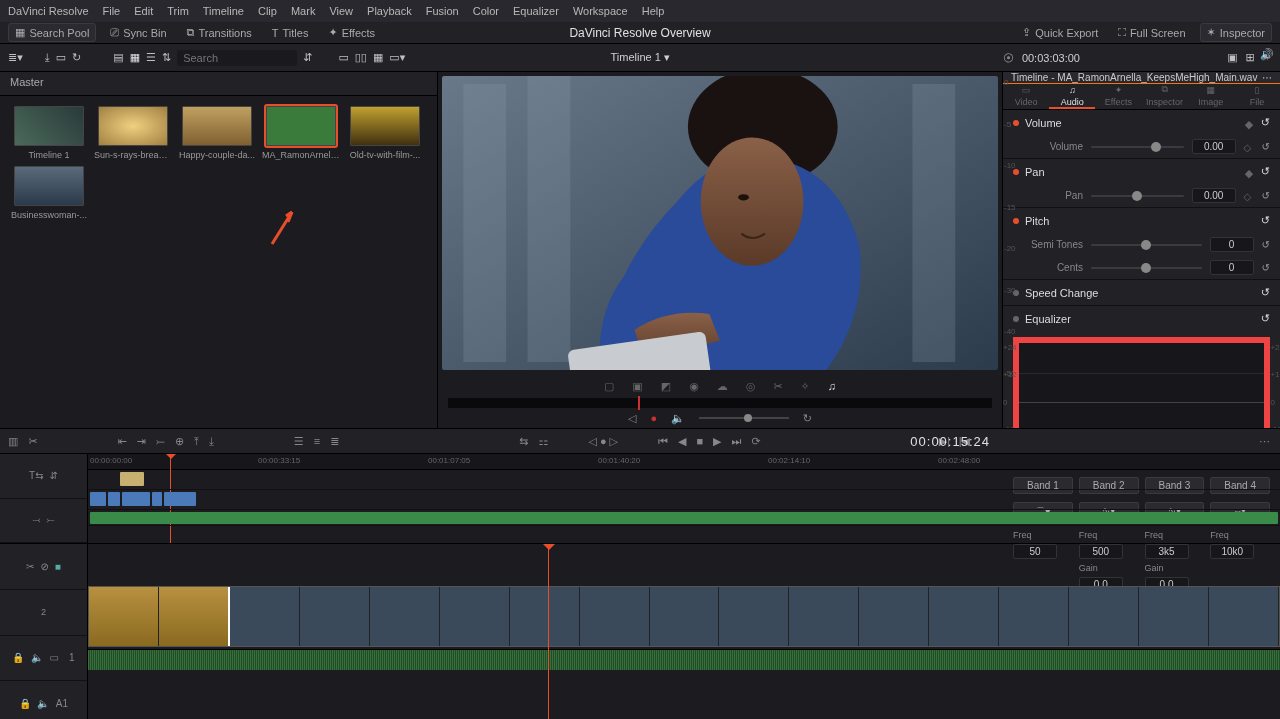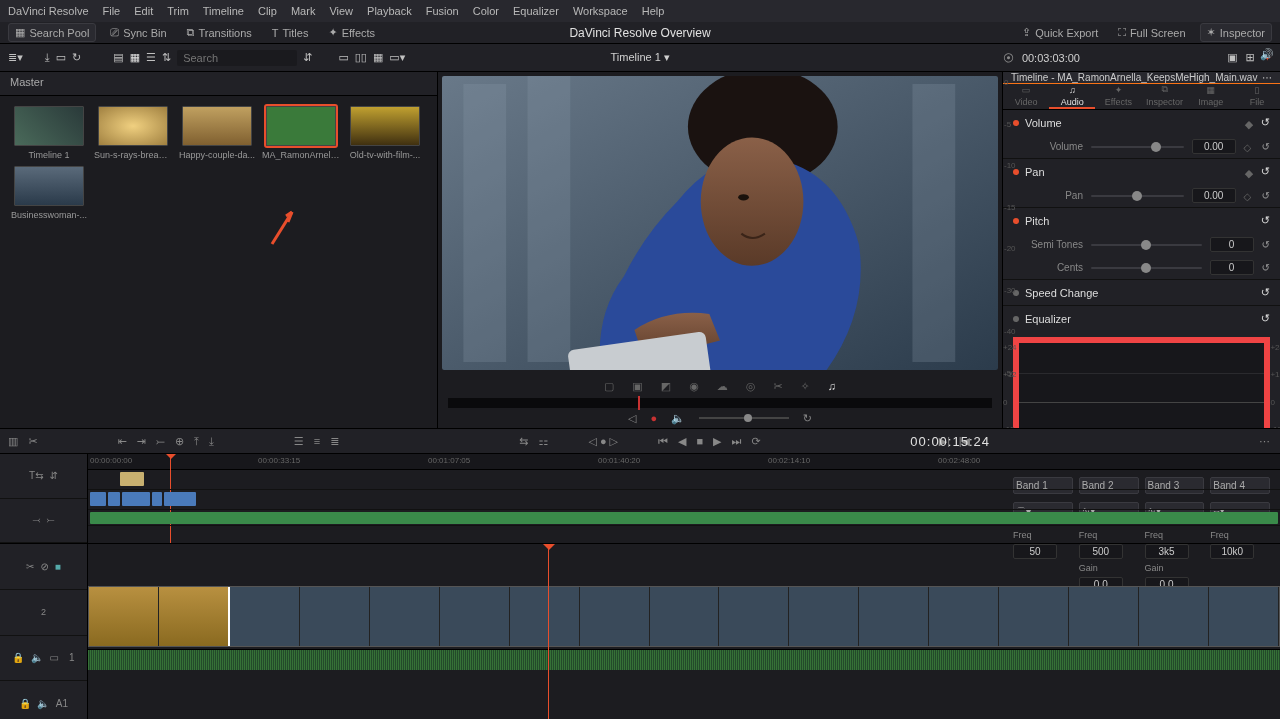--- a/index.html
+++ b/index.html
@@ -56,21 +56,21 @@
 .insp-head .dot { width:6px; height:6px; border-radius:50%; background:#e84e2c; }
 .insp-head .dot.off { background:#666; }
 .insp-head .spacer { flex:1; }
 .insp-row { display:flex; align-items:center; padding:4px 10px; gap:8px; font-size:10px; color:#999; }
 .insp-row .lbl { width:70px; text-align:right; color:#888; }
 .slider { flex:1; height:2px; background:#3a3a40; position:relative; border-radius:1px; }
 .slider .knob { position:absolute; top:-4px; width:10px; height:10px; background:#888; border-radius:50%; transform:translateX(-50%); }
 .num-box { width:44px; background:#17171b; border:1px solid #333; color:#ccc; text-align:center; padding:1px 2px; border-radius:2px; font-size:10px; }
 .eq-graph { height:130px; background:#17171b; margin:6px 10px; border:6px solid #ef4444; position:relative; }
 .eq-bands { display:flex; gap:6px; padding:4px 10px; }
-.band-btn { flex:1; background:#2a2a30; border:1px solid #3a3a40; border-radius:2px; padding:2px; font-size:10px; color:#aaa; }
+.band-btn { flex:1; background:#2a2a30; border:1px solid #3a3a40; border-radius:2px; text-align:center; padding:2px; font-size:10px; color:#aaa; }
 .band-params { display:flex; gap:6px; padding:4px 10px; font-size:9px; color:#888; }
 .band-col { flex:1; display:flex; flex-direction:column; gap:4px; }
 
 
 .tl-tools { height: 26px; background:#212126; border-top:1px solid #000; border-bottom:1px solid #000; display:flex; align-items:center; padding:0 8px; gap:10px; color:#888; position:relative; }
 .tl-tools .tc-big { position:absolute; right:290px; color:#e0e0e0; font-size:13px; letter-spacing:1px; }
 .tl-tools .transport { position:absolute; left:50%; transform:translateX(-50%); display:flex; gap:10px; align-items:center; }
 
 .upper-tl { height: 90px; background:#1c1c20; display:flex; border-bottom:1px solid #000; }
 .tl-left { width:88px; background:#212126; border-right:1px solid #000; display:flex; flex-direction:column; }

